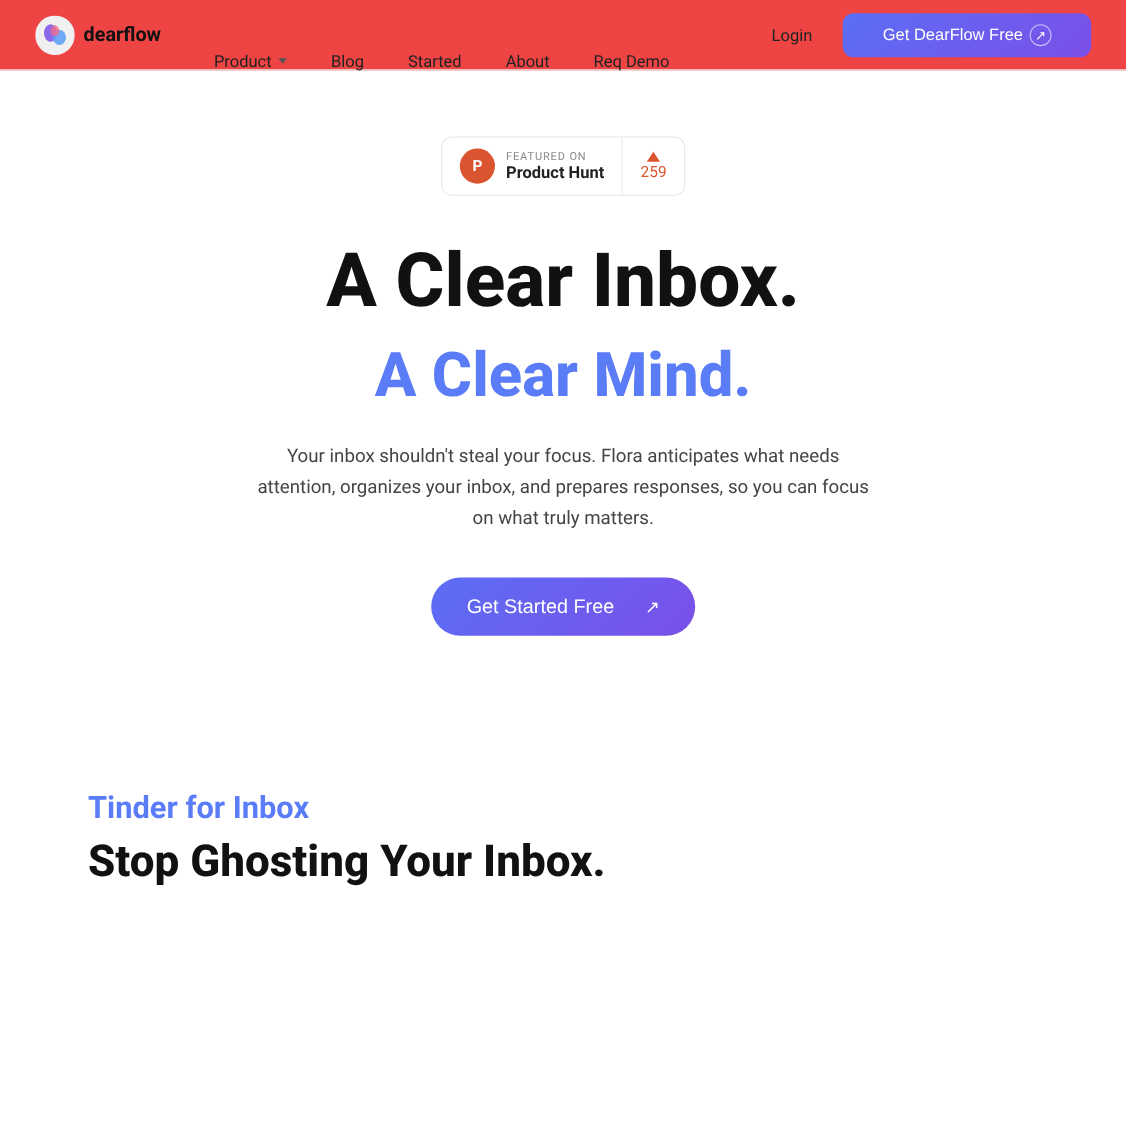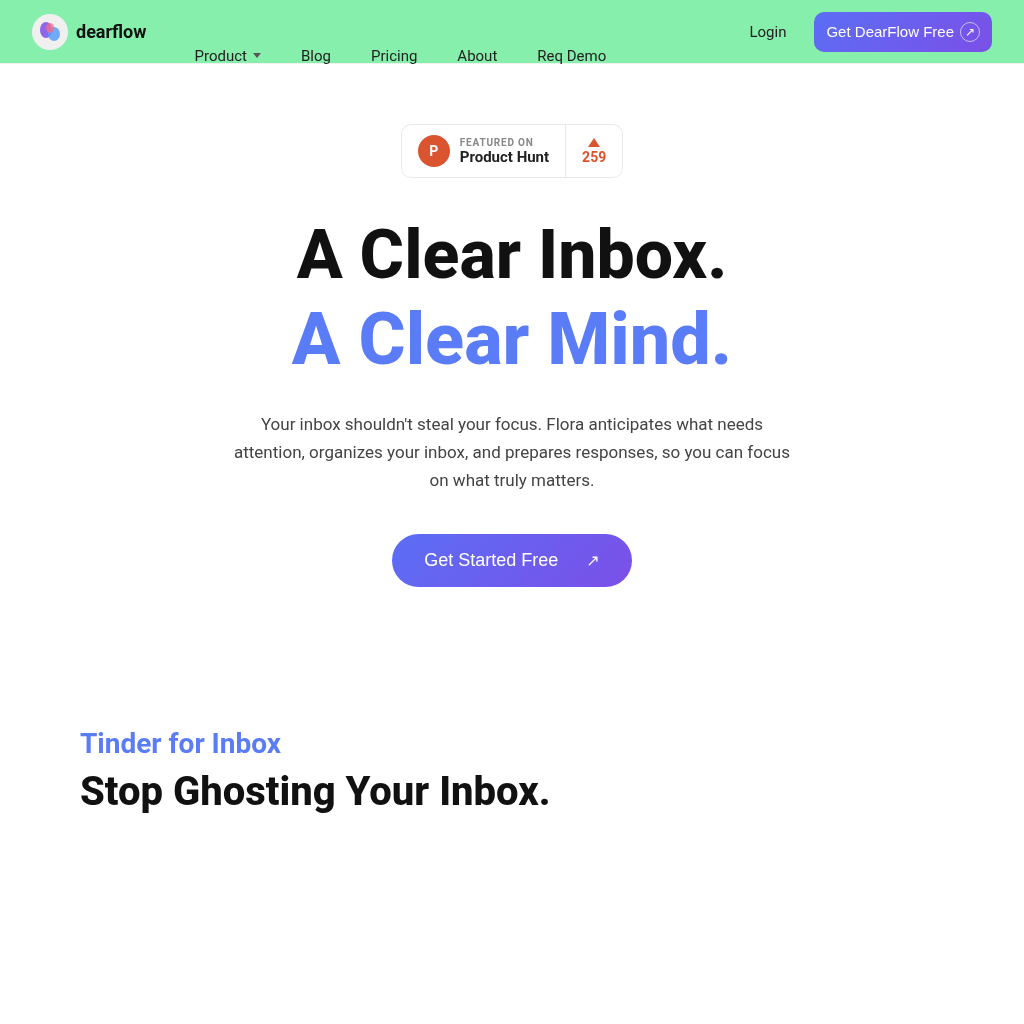--- a/index.html
+++ b/index.html
@@ -7,21 +7,21 @@
 
     
     nav {
       display: flex;
       align-items: center;
       padding: 0 32px;
       height: 64px;
       border-bottom: 1px solid #f0f0f0;
       position: sticky;
       top: 0;
-      background: #86efac;
+      background: #ef4444;
       z-index: 100;
     }
     .nav-logo {
       display: flex;
       align-items: center;
       gap: 8px;
       text-decoration: none;
       margin-right: 32px;
     }
     .logo-icon {
@@ -55,21 +55,21 @@
       font-size: 15px;
       color: #222;
       cursor: pointer;
       padding: 8px 12px;
       border-radius: 6px;
     }
     .nav-cta {
       background: linear-gradient(135deg, #5b6ef5 0%, #7b4fe8 100%);
       color: #fff;
       border: none;
-      padding: 10px 12px;
+      padding: 10px 36px;
       border-radius: 10px;
       font-size: 15px;
       font-weight: 500;
       cursor: pointer;
       display: flex;
       align-items: center;
       gap: 6px;
     }
     .chevron-down {
       display: inline-block;
@@ -121,21 +121,21 @@
     .ph-text {
       display: flex;
       flex-direction: column;
       align-items: flex-start;
     }
     .ph-featured {
       font-size: 10px;
       color: #888;
       letter-spacing: 0.08em;
       text-transform: uppercase;
-      font-weight: 700;
+      font-weight: 400;
     }
     .ph-name {
       font-size: 15px;
       font-weight: 700;
       color: #222;
     }
     .ph-right {
       display: flex;
       flex-direction: column;
       align-items: center;
@@ -145,33 +145,33 @@
     .ph-arrow-up {
       width: 0;
       height: 0;
       border-left: 6px solid transparent;
       border-right: 6px solid transparent;
       border-bottom: 9px solid #da552f;
       margin-bottom: 2px;
     }
     .ph-count {
       font-size: 14px;
-      font-weight: 700;
+      font-weight: 400;
       color: #da552f;
     }
 
     .hero-title-black {
       font-size: 68px;
       font-weight: 800;
       color: #111;
       line-height: 1.1;
-      margin-bottom: 6px;
+      margin-bottom: 16px;
     }
     .hero-title-blue {
-      font-size: 72px;
+      font-size: 56px;
       font-weight: 800;
       color: #5b7cf7;
       line-height: 1.15;
       margin-bottom: 28px;
     }
     .hero-subtitle {
       font-size: 17px;
       color: #444;
       max-width: 560px;
       line-height: 1.65;
@@ -238,21 +238,21 @@
 
   <div class="nav-links">
     <a class="nav-link" href="#">
       <span>Product</span>
       <span class="chevron-down"></span>
     </a>
     <a class="nav-link" href="#">
       <span>Blog</span>
     </a>
     <a class="nav-link" href="#">
-      <span>Pricing</span>
+      <span>Started</span>
     </a>
     <a class="nav-link" href="#">
       <span>About</span>
     </a>
     <a class="nav-link" href="#">
       <span>Req Demo</span>
     </a>
   </div>
 
   <div class="nav-right">

